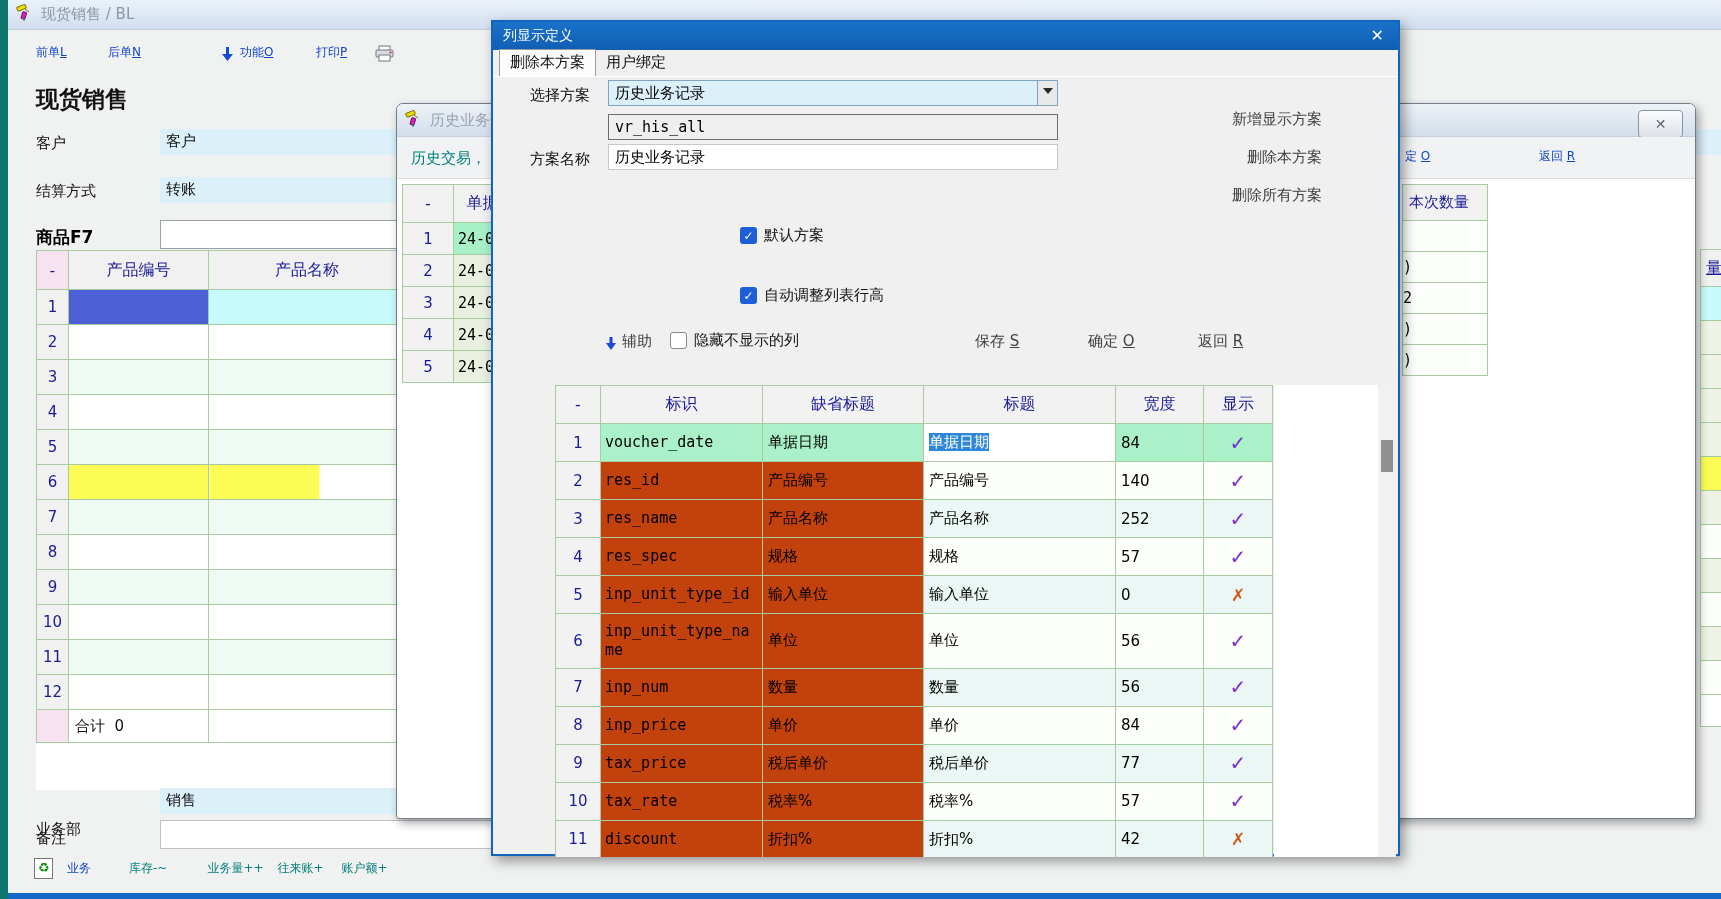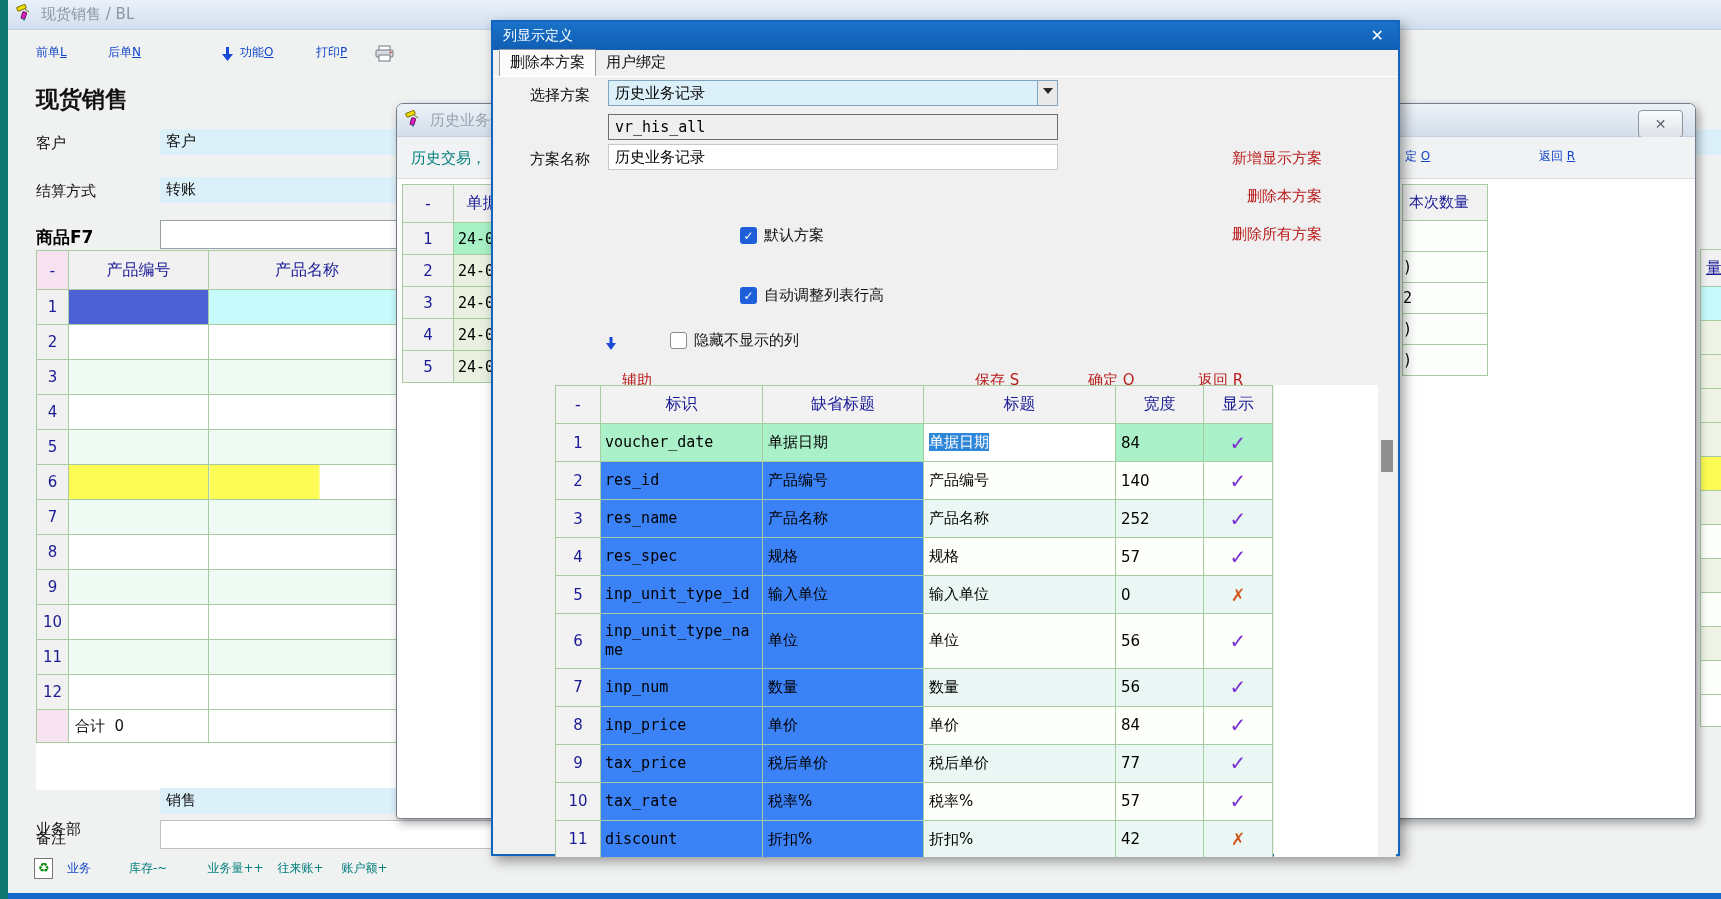--- a/index.html
+++ b/index.html
@@ -76,36 +76,36 @@
   .tabbar{left:0;top:28px;width:100%;height:27px;background:#F0F0F0;border-bottom:1px solid #fff;box-sizing:border-box;display:flex;align-items:flex-end;padding-left:6px;}
   .tab{font-size:15px;color:#111;padding:3px 10px 4px 10px;cursor:pointer;}
   .tab.active{background:#FCFCFC;border:1px solid #9A9A9A;border-bottom:none;}
   .combo{background:#DCF0FA;border:1px solid #7FA4C0;height:26px;box-sizing:border-box;font-size:15px;padding:3px 24px 0 6px;position:relative;}
   .combo-btn{position:absolute;right:0;top:0;width:19px;height:24px;background:#E9E9E9;border-left:1px solid #7FA4C0;
     display:flex;align-items:center;justify-content:center;}
   .tri-dn{width:0;height:0;border:5px solid transparent;border-top:6px solid #2a2a2a;margin-top:5px;}
   .idbox{background:#EFEFEF;border:1px solid #6E6E6E;height:26px;box-sizing:border-box;
     font-family:"DejaVu Sans Mono",monospace;font-size:15px;padding:3px 6px 0 6px;}
   .namebox{background:#fff;border:1px solid #C8C8C8;height:26px;box-sizing:border-box;font-size:15px;padding:3px 6px 0 6px;}
-  .dlink{color:#b91c1c;font-size:15px;cursor:pointer;white-space:nowrap;margin-top:39px;}
+  .dlink{color:#404040;font-size:15px;cursor:pointer;white-space:nowrap;}
   .cb{width:17px;height:17px;box-sizing:border-box;border-radius:3px;display:inline-flex;align-items:center;justify-content:center;}
   .cb.on{background:#1C5FD8;color:#fff;font-size:12px;font-weight:bold;}
   .cb.off{background:#fff;border:1px solid #8A8A8A;}
   .cbrow{display:flex;align-items:center;gap:7px;}
 
   .dtable-wrap{left:62px;top:363px;width:719px;height:472px;overflow:hidden;}
   table.dtable{border-collapse:collapse;table-layout:fixed;}
   .dtable td,.dtable th{border:1px solid #A6CCA0;overflow:hidden;white-space:nowrap;font-weight:normal;box-sizing:border-box;}
   .dtable th{background:#F2F2F2;color:#1A1A96;font-size:16px;height:29px;}
   .dtable tr{height:38px;}
   .dtable tr.tall{height:44px;}
   td.dnum{background:#F2F2F2;color:#1A1A96;text-align:center;font-size:15px;}
   td.did{font-family:"DejaVu Sans Mono",monospace;font-size:15px;padding:8px 4px;white-space:normal;word-break:break-all;line-height:1.25;}
   td.dtxt{font-size:15px;padding:0 5px;}
-  td.sage{background:#3b82f6;}
+  td.sage{background:#c2410c;}
   td.mint{background:#AAF1C9;}
   td.ltcyan{background:#EAF7F4;}
   td.whitebg{background:#FDFFFB;}
   td.dshow{text-align:center;}
   .mark-check{color:#7B2FD0;font-size:20px;font-weight:bold;}
   .mark-x{color:#D2571D;font-size:17px;font-weight:bold;}
   .seltext{background:#2E86D8;color:#fff;}
   .white-panel{left:781px;top:363px;width:104px;height:472px;background:#fff;}
   .vscroll{left:885px;top:363px;width:18px;height:472px;background:#F1F1F1;}
   .vthumb{position:absolute;left:3px;top:55px;width:12px;height:32px;background:#8F8F8F;}

